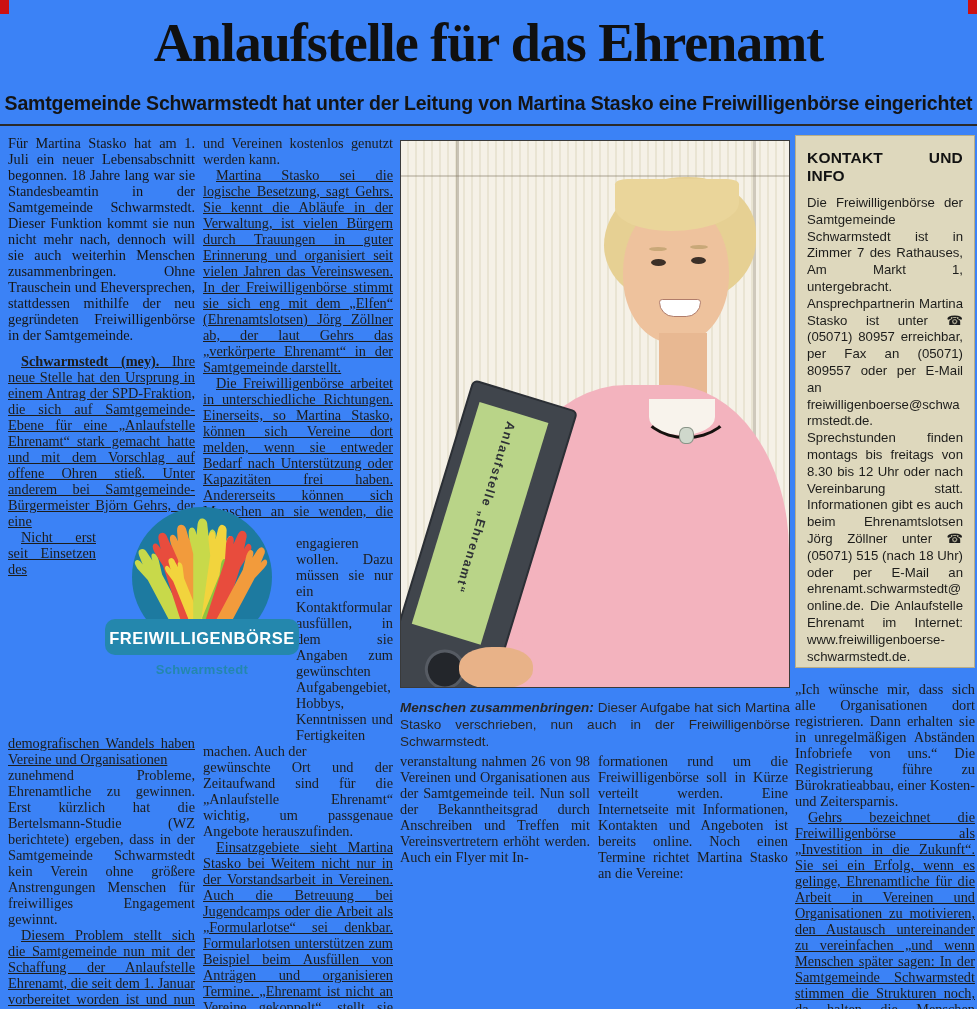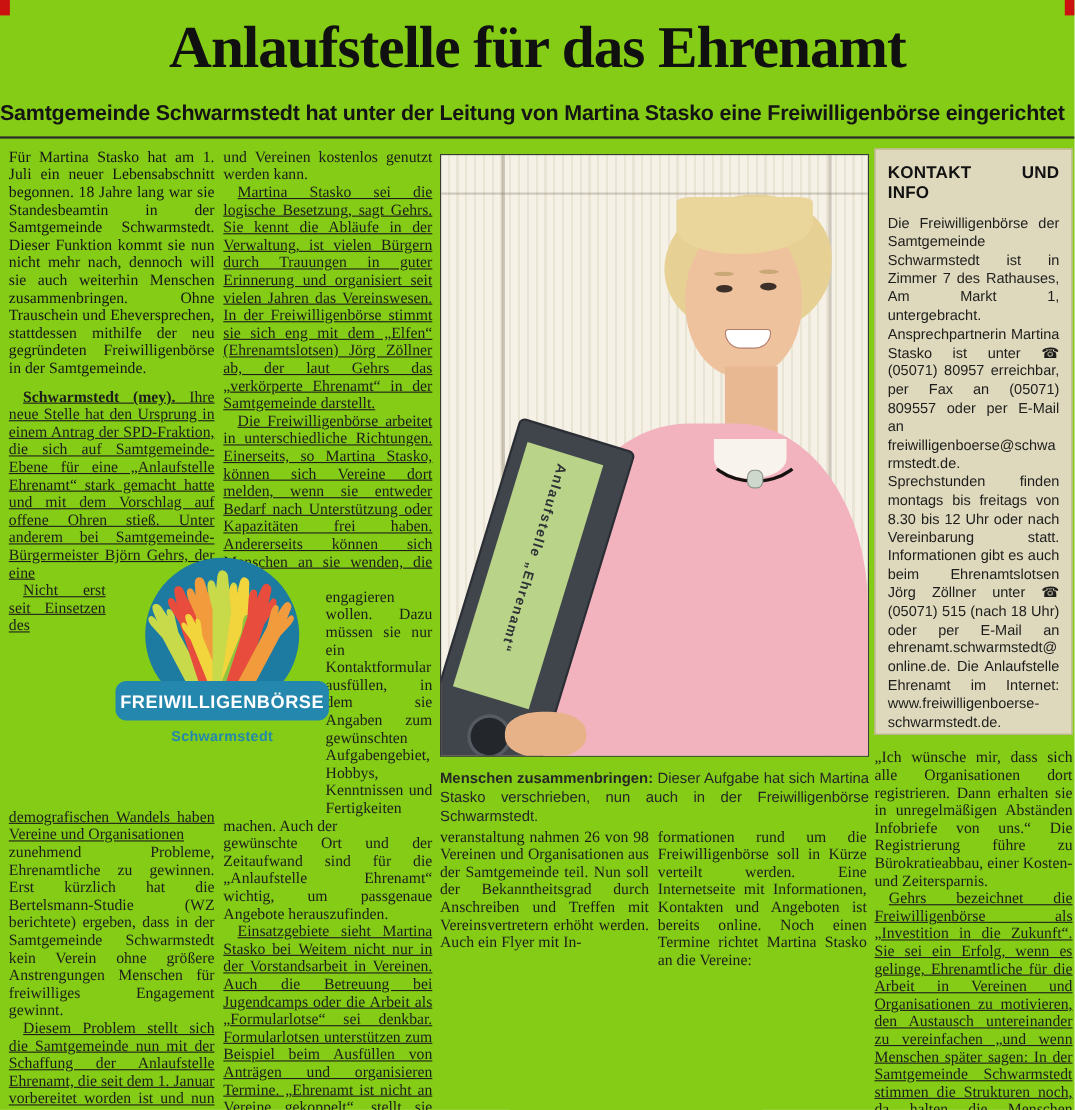--- a/index.html
+++ b/index.html
@@ -1,24 +1,24 @@
 <!DOCTYPE html>
 <html lang="de"><head>
 <meta charset="utf-8">
 <style>
   html,body{margin:0;padding:0;background:#ffffff;}
-  .page{position:relative;width:977px;height:1009px;background:#84cc16;overflow:hidden;
+  .page{position:relative;width:977px;height:1009px;background:#3b82f6;overflow:hidden;
         font-family:"Liberation Serif",serif;color:#1d1d1b;}
   .corner-mark{position:absolute;background:#cc1111;}
   .corner-mark.tl{left:0;top:0;width:9px;height:14px;}
   .corner-mark.tr{right:0;top:0;width:9px;height:14px;}
 
   .title{position:absolute;top:14px;left:0;width:100%;text-align:center;margin:0;
          font:700 54px/1.1 "Liberation Serif",serif;color:#101010;letter-spacing:-1px;}
-  .subtitle{position:absolute;top:92px;left:0;width:100%;margin:0;
+  .subtitle{position:absolute;top:92px;left:0;width:100%;text-align:center;margin:0;
          font:700 19.5px/1.2 "Liberation Sans",sans-serif;color:#141414;letter-spacing:-.2px;}
   .rule{position:absolute;top:124px;left:0;width:100%;height:2px;background:#2a2a2a;}
 
   .col{position:absolute;top:135px;text-align:justify;}
   .serif p{margin:0;font:14.3px/16px "Liberation Serif",serif;}
   .col1{left:8px;width:187px;}
   .col2{left:203px;width:190px;}
   .col3{left:400px;top:753px;width:190px;}
   .col4{left:598px;top:753px;width:190px;}
   .col5{left:795px;width:180px;}
@@ -64,21 +64,21 @@
   .binder-label{left:11px;top:18px;width:72px;height:232px;background:#b9d488;
           display:flex;justify-content:center;padding-top:10px;box-sizing:border-box;}
   .binder-label span{position:static;writing-mode:vertical-rl;
           font:700 12.5px "Liberation Sans",sans-serif;color:#2e3136;letter-spacing:1.5px;}
   .binder-hole{left:36px;bottom:26px;width:34px;height:34px;border-radius:50%;
           background:#23262b;border:3px solid #565b63;}
   .hold-hand{left:58px;top:506px;width:74px;height:42px;background:#e8b288;border-radius:45%;}
 
   .caption{position:absolute;left:400px;top:699px;width:390px;margin:0;text-align:justify;
            font:13.5px/17px "Liberation Sans",sans-serif;color:#262626;}
-  .caption .cap-lead{font-weight:700;}
+  .caption .cap-lead{font-weight:700;font-style:italic;}
 
   
   .infobox{background:#ded8bd;border:1px solid #b9ae86;padding:13px 11px 2px 11px;margin-bottom:13px;}
   .infobox h3{margin:0 0 10px 0;font:700 15.5px "Liberation Sans",sans-serif;color:#121212;letter-spacing:.2px;}
   .infobox p{margin:0;font:13.2px/16.8px "Liberation Sans",sans-serif;color:#1d1d1b;
              text-align:justify;overflow-wrap:anywhere;}
 </style>
 </head>
 <body>
 

